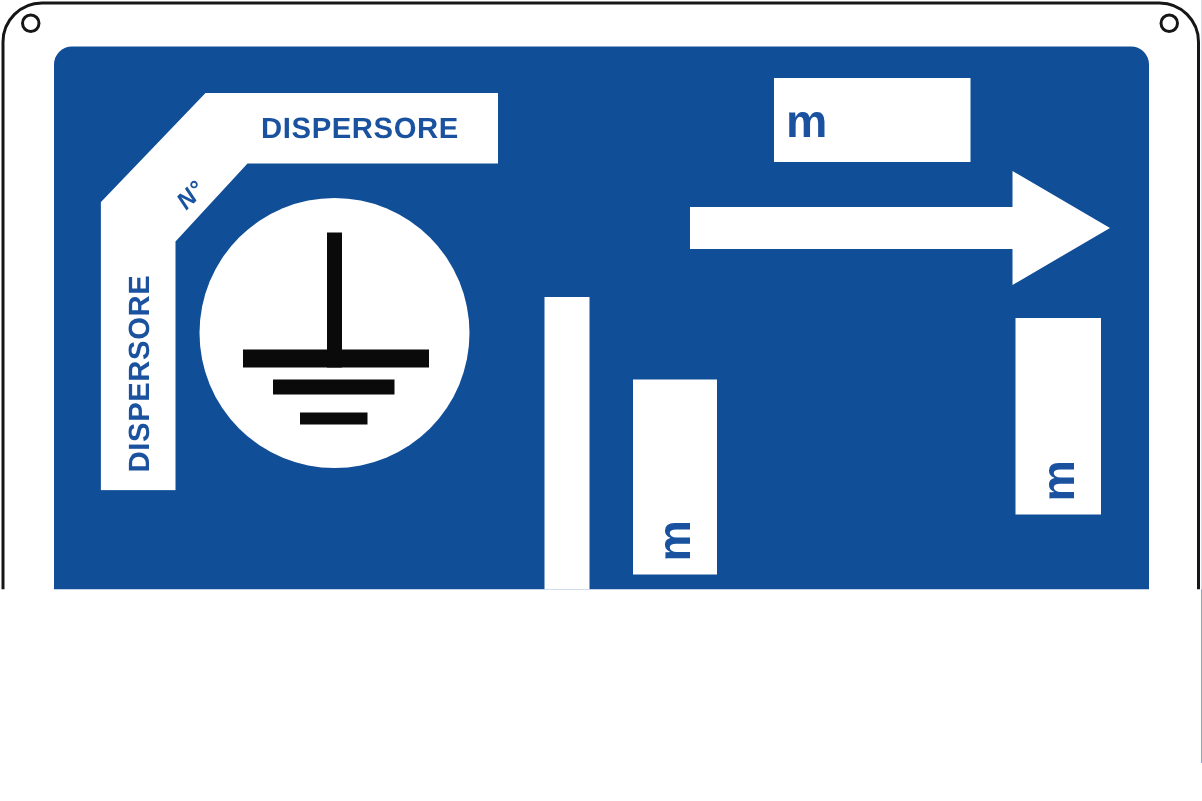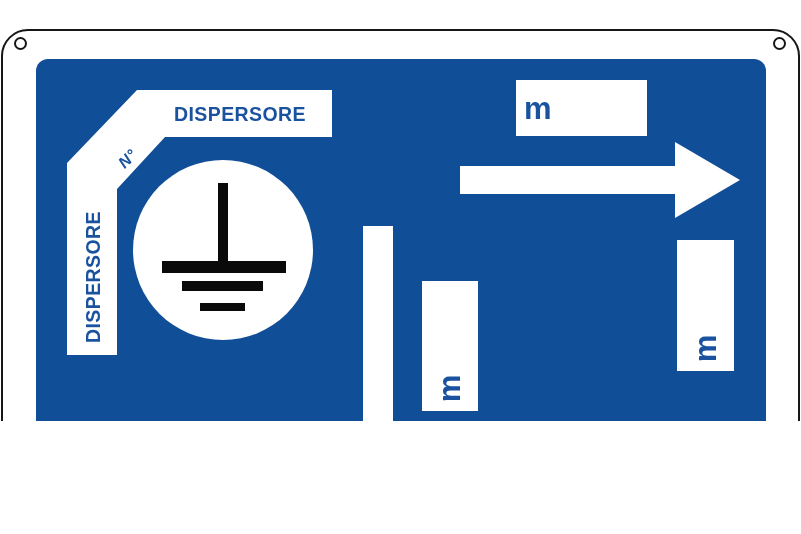--- a/index.html
+++ b/index.html
@@ -1,18 +1,18 @@
 <!DOCTYPE html>
 <html><head>
 <meta charset="utf-8">
 <style>
   html,body{margin:0;padding:0;background:#ffffff;}
   .canvas{
     position:relative;width:801px;height:393px;overflow:hidden;
-    font-family:"Liberation Sans",sans-serif;background:#ffffff;margin-top:28px;
+    font-family:"Liberation Sans",sans-serif;background:#ffffff;
   }
   .plate{
     position:absolute;left:1px;top:1px;width:795px;height:528px;
     border:2.5px solid #161616;border-radius:27px;background:#ffffff;
   }
   .hole{
     position:absolute;width:9px;height:9px;border:2px solid #161616;
     border-radius:50%;background:#ffffff;
   }
   .hole.tl{left:14px;top:9px;}

